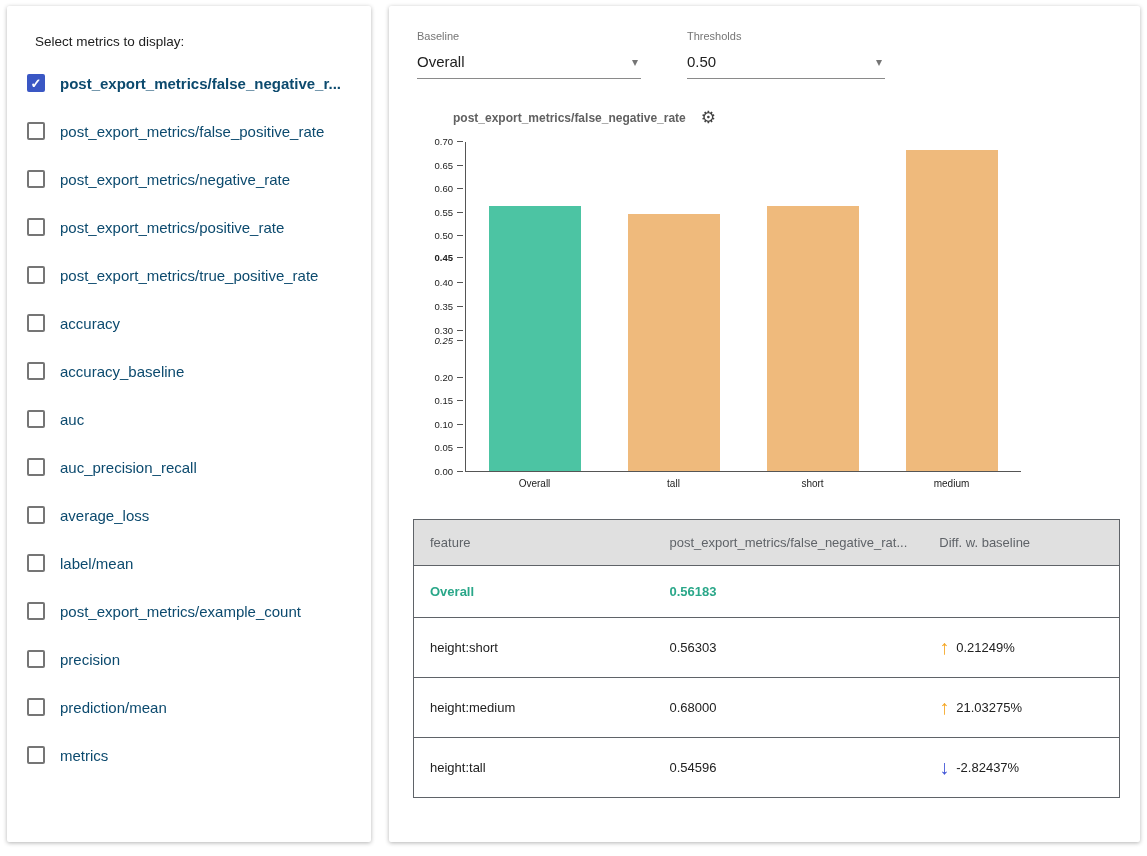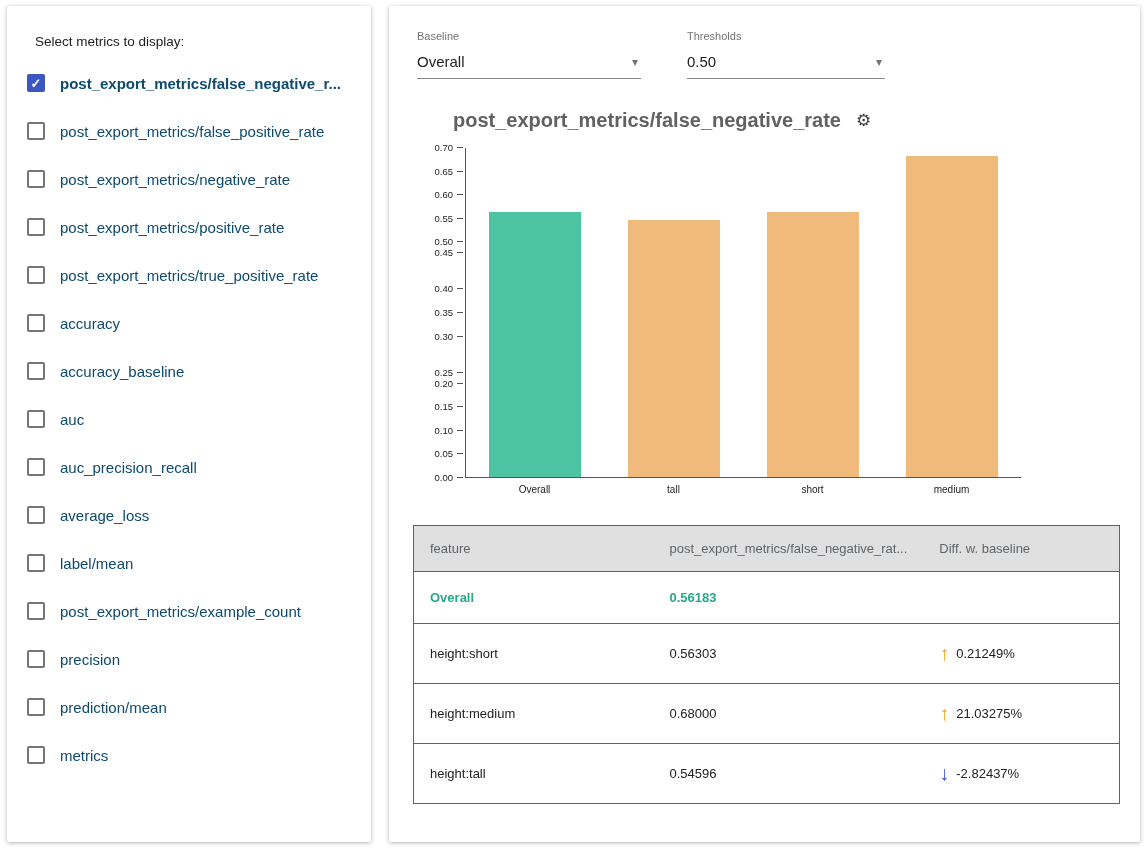--- a/index.html
+++ b/index.html
@@ -40,21 +40,21 @@
   .control-label { font-size: 11px; color: #757575; margin-bottom: 9px; }
   .control.baseline { width: 224px; }
   .control.thresholds { width: 198px; }
   .select {
     position: relative; border-bottom: 1px solid #8a8a8a;
     padding: 2px 24px 8px 0; font-size: 15px; color: #212121; cursor: pointer;
   }
   .select-arrow { position: absolute; right: 3px; top: 4px; color: #757575; font-size: 12px; }
 
   .chart-header { display: flex; align-items: center; gap: 15px; margin: 8px 0 16px 40px; }
-  .chart-title { font-size: 20px; font-weight: bold; color: #616161; }
+  .chart-title { font-size: 12px; font-weight: bold; color: #616161; }
   .gear { font-size: 17px; color: #424242; cursor: pointer; line-height: 1; }
 
   .chart-wrap { display: flex; margin-left: 6px; }
   .y-axis { position: relative; width: 46px; height: 330px; flex-shrink: 0; }
   .y-tick {
     position: absolute; left: 0; width: 34px; height: 10px; line-height: 10px;
     text-align: right; font-size: 9.5px; color: #222;
   }
   .y-tick::after {
     content: ""; position: absolute; right: -10px; top: 4px;
@@ -184,25 +184,25 @@
       <span class="gear">⚙</span>
     </div>
 
     <div class="chart-wrap">
       <div class="y-axis" id="y-axis">
           <div class="y-tick" style="bottom: -5px;">0.00</div>
           <div class="y-tick" style="bottom: 18.5714px;">0.05</div>
           <div class="y-tick" style="bottom: 42.1429px;">0.10</div>
           <div class="y-tick" style="bottom: 65.7143px;">0.15</div>
           <div class="y-tick" style="bottom: 89.2857px;">0.20</div>
-          <div class="y-tick" style="bottom: 100px;">0.25</div>
+          <div class="y-tick" style="bottom: 126px; font-style: italic;">0.25</div>
           <div class="y-tick" style="bottom: 136.429px;">0.30</div>
           <div class="y-tick" style="bottom: 160px;">0.35</div>
           <div class="y-tick" style="bottom: 183.571px;">0.40</div>
-          <div class="y-tick" style="bottom: 220px;">0.45</div>
+          <div class="y-tick" style="bottom: 209px; font-weight: bold;">0.45</div>
           <div class="y-tick" style="bottom: 230.714px;">0.50</div>
           <div class="y-tick" style="bottom: 254.286px;">0.55</div>
           <div class="y-tick" style="bottom: 277.857px;">0.60</div>
           <div class="y-tick" style="bottom: 301.429px;">0.65</div>
           <div class="y-tick" style="bottom: 325px;">0.70</div>
         </div>
       <div class="plot-col">
         <div class="plot" id="bars">
             <div class="bar" style="height: 264.863px; background: rgb(76, 196, 163);"></div>
             <div class="bar" style="height: 257.381px; background: rgb(239, 186, 124);"></div>

